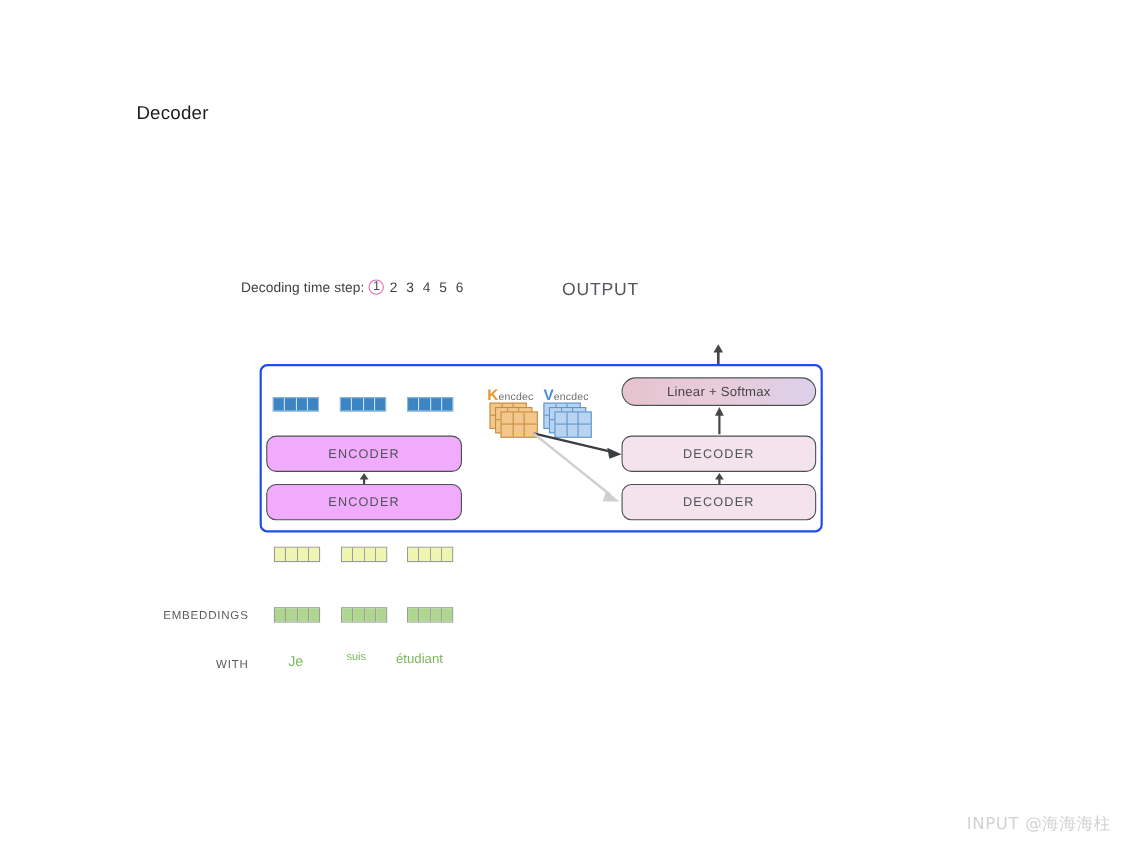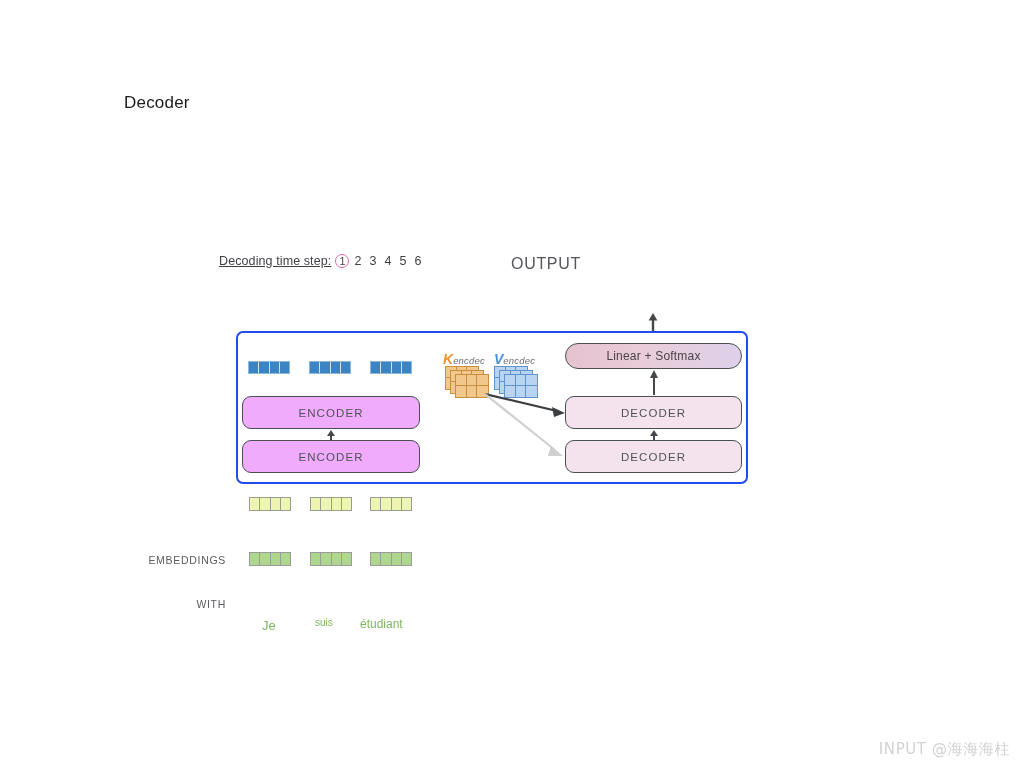--- a/index.html
+++ b/index.html
@@ -18,21 +18,21 @@
     font-size:17px; color:#1b1b1b; letter-spacing:0.2px;
     font-family:"Liberation Sans", sans-serif;
   }
 
   
   .timestep-row{
     position:absolute; left:219px; top:252px;
     display:flex; align-items:center; height:18px;
     font-size:12.5px; color:#3f3f46;
   }
-  .timestep-label{ white-space:nowrap; letter-spacing:0.1px;text-decoration:underline; }
+  .timestep-label{ white-space:nowrap; letter-spacing:0.1px; }
   .timestep-nums{ display:flex; align-items:center; margin-left:3px; }
   .ts-num{
     width:15px; text-align:center; font-size:12.5px; color:#3f3f46;
     display:inline-block;
   }
   .ts-num.active{
     color:#4a4a52;
     border:1.4px solid #e267b0;
     border-radius:50%;
     width:14px;height:14px;line-height:13px;
@@ -90,21 +90,21 @@
     display:flex;align-items:center;justify-content:center;
     font-size:12px; color:#4a4448; letter-spacing:0.2px;
     background:linear-gradient(90deg,#e5c3cf 0%, #e8ccd8 45%, #ddd0ea 100%);
   }
 
   
   .uparrow{ position:absolute; }
 
   
   .kv-label{
-    position:absolute; font-size:12px; color:#6d6d73;font-style:italic;
+    position:absolute; font-size:12px; color:#6d6d73;
   }
   .kv-label .big{ font-size:14px; font-weight:bold; }
   .k-big{ color:#e8952e; }
   .v-big{ color:#4a90d9; }
   .kv-sub{ font-size:9.5px; letter-spacing:0.2px; color:#6d6d73; }
 
   .matrix-stack{ position:absolute; width:52px; height:40px; }
   .grid3{
     position:absolute; width:34px; height:24px;
     display:grid; grid-template-columns:repeat(3,1fr); grid-template-rows:repeat(2,1fr);
@@ -131,21 +131,21 @@
   .embrow{
     position:absolute; height:14px; display:flex;
     border:1px solid #9b9b9b; box-sizing:border-box;
   }
   .embrow .c{ flex:1 1 0; border-right:1px solid #9b9b9b; box-sizing:border-box; }
   .embrow .c:last-child{ border-right:none; }
   .emb-time .c{ background:#eef5b0; }
   .emb-plain .c{ background:#aed68f; }
 
   
-  .word{ position:absolute; color:#7cb75e; white-space:nowrap;margin-top:25px; }
+  .word{ position:absolute; color:#7cb75e; white-space:nowrap; }
 
   
   .watermark{
     position:absolute; right:14px; bottom:9px;
     font-size:15px; color:#d2d2d4; letter-spacing:0.6px;
     font-family:"DejaVu Sans", sans-serif;
   }
 </style>
 </head>
 <body>

